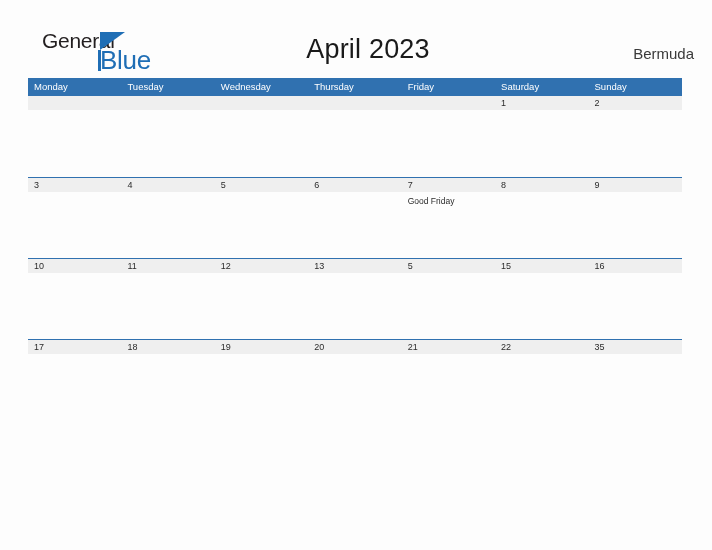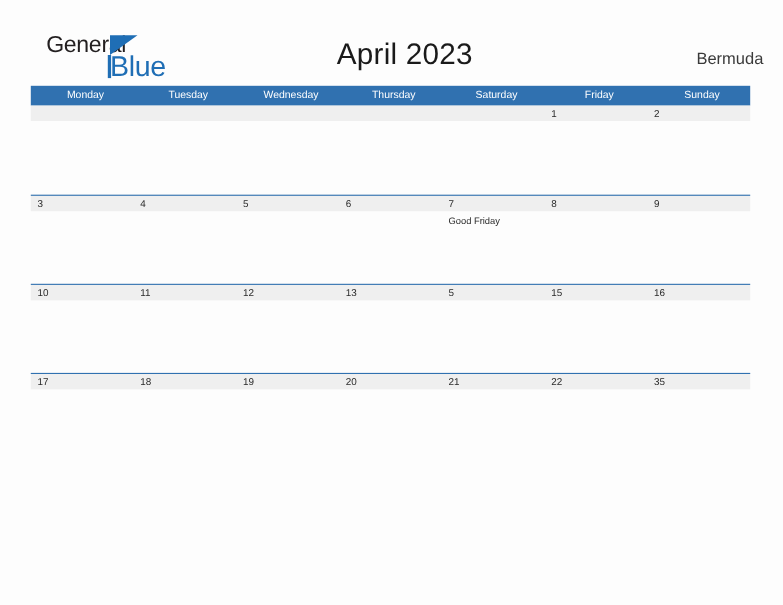--- a/index.html
+++ b/index.html
@@ -104,21 +104,20 @@
   }
   .weekday-cell {
     flex: 1 1 0;
     font-size: 9.5px;
     color: #ffffff;
     line-height: 18px;
     padding-left: 6px;
     box-sizing: border-box;
     white-space: nowrap;
     overflow: hidden;
-    text-align: center;
   }
 
   .week-row {
     width: 654px;
     height: 81px;
     position: relative;
   }
   .week-band {
     display: flex;
     width: 654px;
@@ -171,22 +170,22 @@
 
 </div>
 
 <div class="calendar">
 
   <div class="weekday-row">
     <div class="weekday-cell">Monday</div>
     <div class="weekday-cell">Tuesday</div>
     <div class="weekday-cell">Wednesday</div>
     <div class="weekday-cell">Thursday</div>
+    <div class="weekday-cell">Friday</div>
     <div class="weekday-cell">Saturday</div>
-    <div class="weekday-cell">Friday</div>
     <div class="weekday-cell">Sunday</div>
   </div>
 
   <div class="week-row first">
     <div class="week-band">
       <div class="day-number"></div>
       <div class="day-number"></div>
       <div class="day-number"></div>
       <div class="day-number"></div>
       <div class="day-number"></div>

